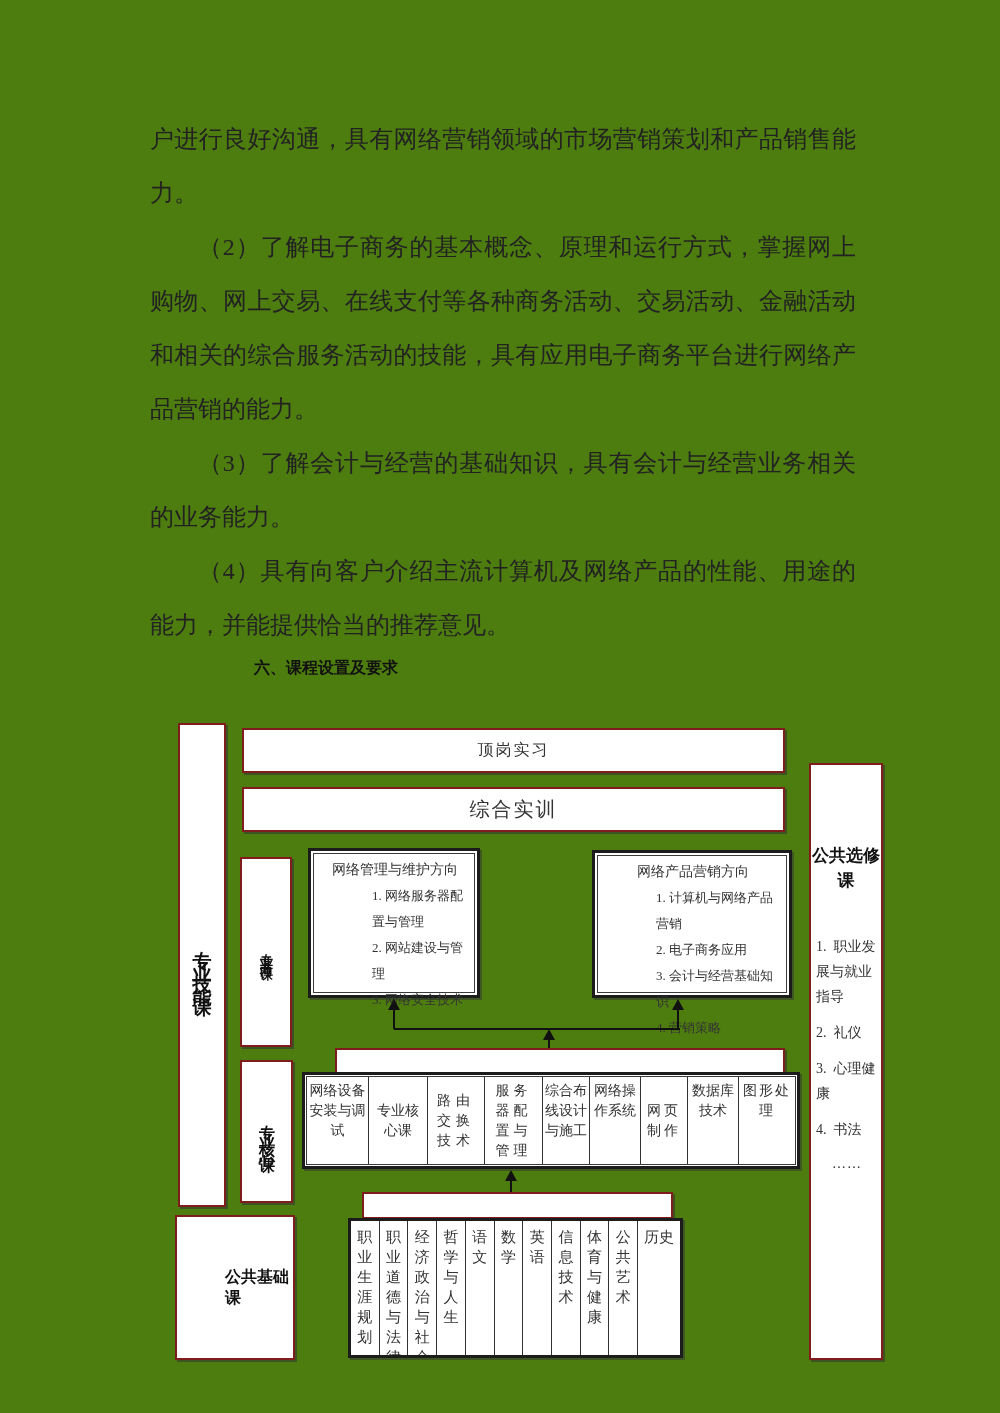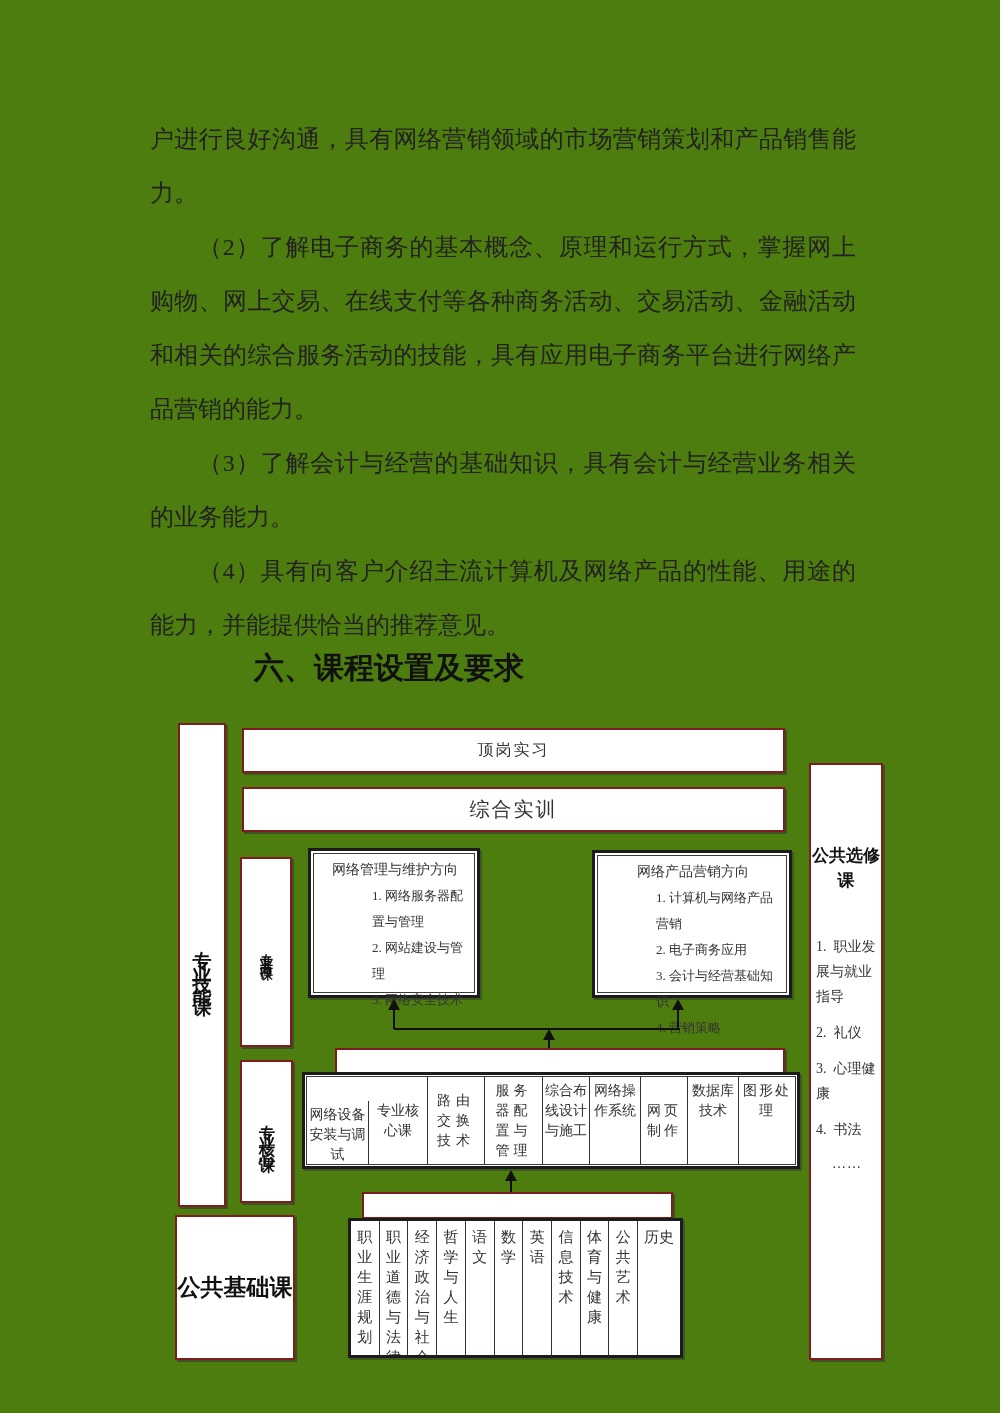--- a/index.html
+++ b/index.html
@@ -4,39 +4,39 @@
 <style>
   html,body{margin:0;padding:0;background:#ffffff;}
   #page{position:relative;width:1000px;height:1413px;background:#4d7c0f;overflow:hidden;
         font-family:"Liberation Serif","DejaVu Serif",serif;color:#1f1f1f;}
 
   
   #textblock{position:absolute;left:150px;top:112px;width:706px;font-size:24px;line-height:54px;
              text-align:justify;color:#222;}
   .para{margin:0;}
   .para.indent{text-indent:2em;}
-  #heading{position:absolute;left:254px;top:648px;font-size:30px;line-height:40px;font-weight:bold;
+  #heading{position:absolute;left:254px;top:648px;font-size:16px;line-height:40px;font-weight:bold;
            font-family:"Liberation Sans","DejaVu Sans",sans-serif;color:#111;}
 
   
   .dbox{position:absolute;background:#fff;border:2px solid #7f1d1d;
         box-shadow:2px 2px 0 rgba(50,50,50,.55);box-sizing:border-box;}
   .center{display:flex;align-items:center;justify-content:center;}
   .hei{font-family:"Liberation Sans","DejaVu Sans",sans-serif;font-weight:bold;color:#111;}
   .song{color:#333;}
   .vtext{writing-mode:vertical-rl;text-orientation:upright;}
 
   
   #skill-box{left:178px;top:723px;width:48px;height:484px;}
   #skill-box .vtext{font-size:19px;letter-spacing:12px;}
   #dircol-box{left:240px;top:857px;width:52px;height:190px;}
   #dircol-box .vtext{font-size:13px;letter-spacing:4px;}
   #corecol-box{left:240px;top:1060px;width:53px;height:143px;}
   #corecol-box .vtext{font-size:16px;letter-spacing:8px;}
-  #basic-box{left:175px;top:1215px;width:120px;height:145px;font-size:23px;}
+  #basic-box{left:175px;top:1215px;width:120px;height:145px;font-size:16px;padding-left:48px;}
 
   
   #internship-box{left:242px;top:728px;width:543px;height:45px;font-size:16px;letter-spacing:2px;}
   #training-box{left:242px;top:787px;width:543px;height:45px;font-size:20px;letter-spacing:2px;}
 
   
   .dirbox{position:absolute;background:#fff;border:3px solid #1c1c1c;
           box-shadow:2px 2px 0 rgba(50,50,50,.5);box-sizing:border-box;}
   .dirbox .inner{position:absolute;left:2px;top:2px;right:2px;bottom:2px;border:1px solid #3a3a3a;
                  box-sizing:border-box;padding:7px 8px 0 10px;}
@@ -58,21 +58,21 @@
   
   #core-table{position:absolute;left:302px;top:1072px;width:498px;height:97px;background:#fff;
               border:3px solid #1c1c1c;box-shadow:2px 2px 0 rgba(50,50,50,.5);box-sizing:border-box;}
   #core-table .tinner{position:absolute;left:1px;top:1px;right:1px;bottom:1px;border:1px solid #3a3a3a;
                       box-sizing:border-box;display:flex;}
   #core-table .cell{border-right:1px solid #333;box-sizing:border-box;overflow:hidden;
                     font-size:14px;line-height:20px;color:#333;text-align:center;padding:0 2px;}
   #core-table .cell:last-child{border-right:none;}
   #core-table .top{padding-top:4px;}
   #core-table .mid{display:flex;align-items:center;justify-content:center;}
-  .cc0{width:62px;margin-top:24px;}.cc1{width:59px;font-size:12px;}.cc2{width:57px;letter-spacing:5px;}
+  .cc0{width:62px;}.cc1{width:59px;font-size:12px;}.cc2{width:57px;letter-spacing:5px;}
   .cc3{width:58px;letter-spacing:4px;}.cc4{width:47px;}.cc5{width:51px;}
   .cc6{width:47px;letter-spacing:3px;}.cc7{width:51px;}.cc8{flex:1;letter-spacing:2px;}
 
   
   #basic-table{position:absolute;left:348px;top:1218px;width:335px;height:140px;background:#fff;
                border:3px solid #1c1c1c;box-shadow:2px 2px 0 rgba(50,50,50,.5);
                box-sizing:border-box;display:flex;}
   #basic-table .cell{flex:1;border-right:1px solid #333;box-sizing:border-box;overflow:hidden;
                      font-size:15px;line-height:20px;color:#333;text-align:center;
                      padding:6px 1px 0 1px;}

